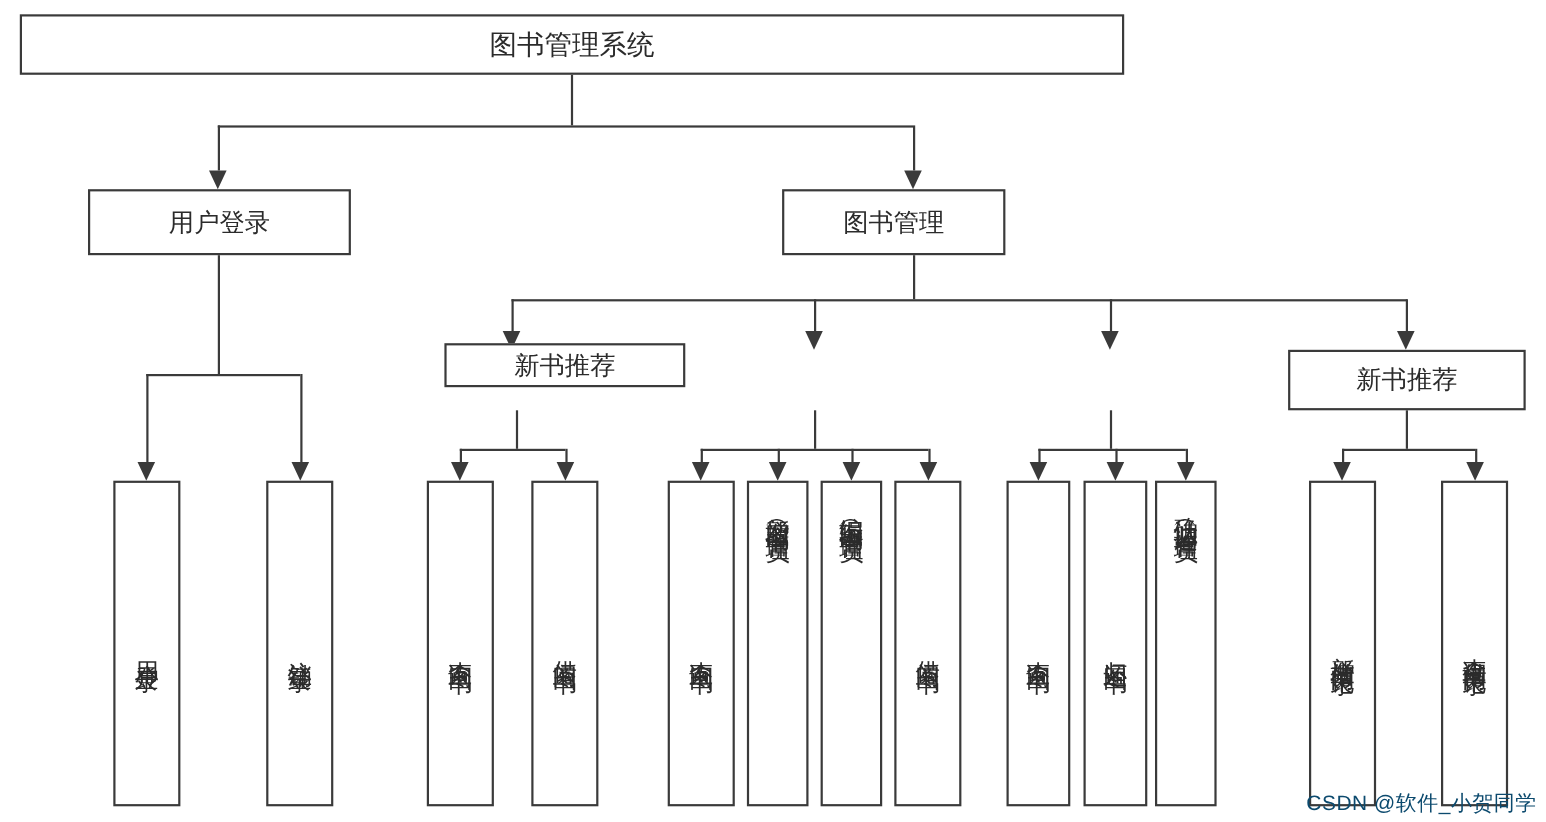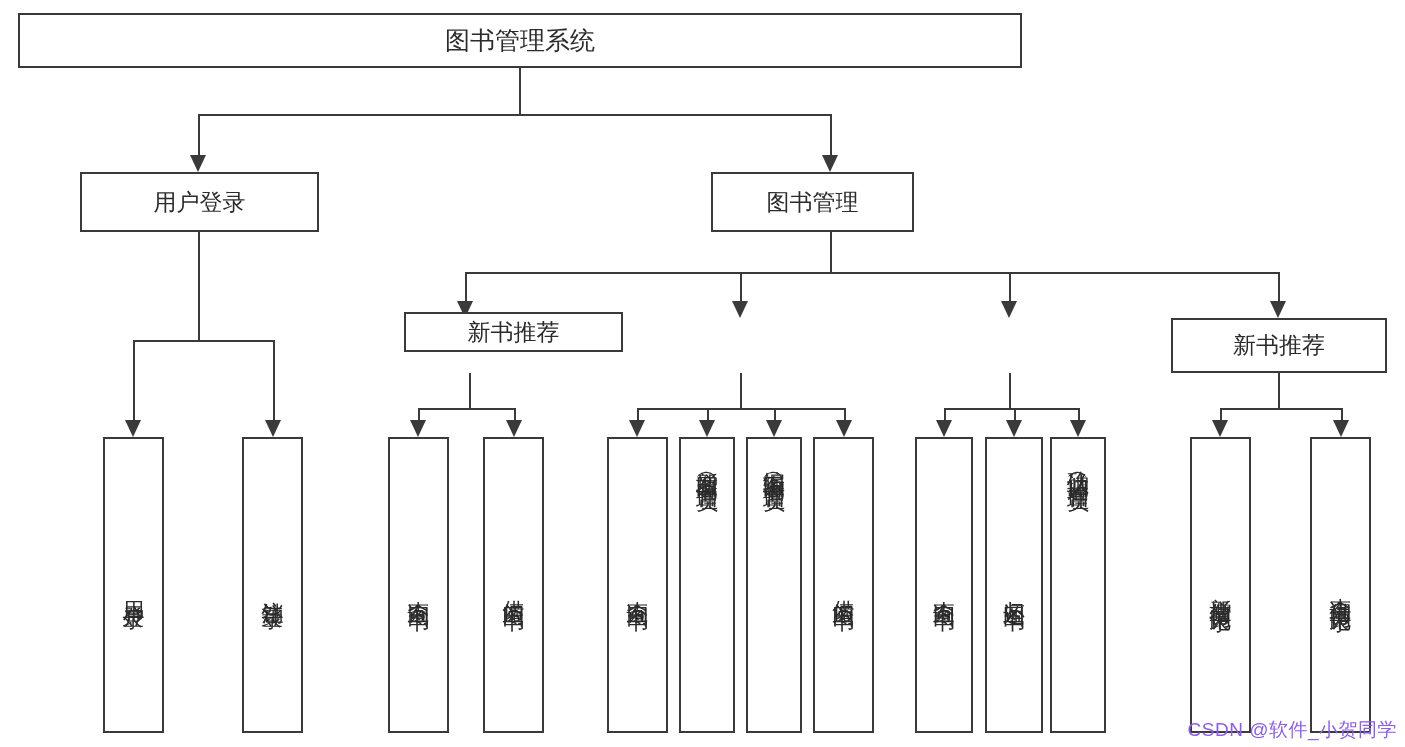--- a/index.html
+++ b/index.html
@@ -79,21 +79,21 @@
     border-left: 8px solid transparent;
     border-right: 8px solid transparent;
     border-top: 17px solid #3a3a3a;
   }
   
   #watermark {
     position: absolute;
     right: 8px;
     bottom: 4px;
     font-size: 19px;
-    color: #8b5cf6;
+    color: #0c4a6e;
     letter-spacing: 0.5px;
     white-space: nowrap;
     pointer-events: none;
   }
 </style>
 </head>
 <body>
 
 <div id="canvas">
 

